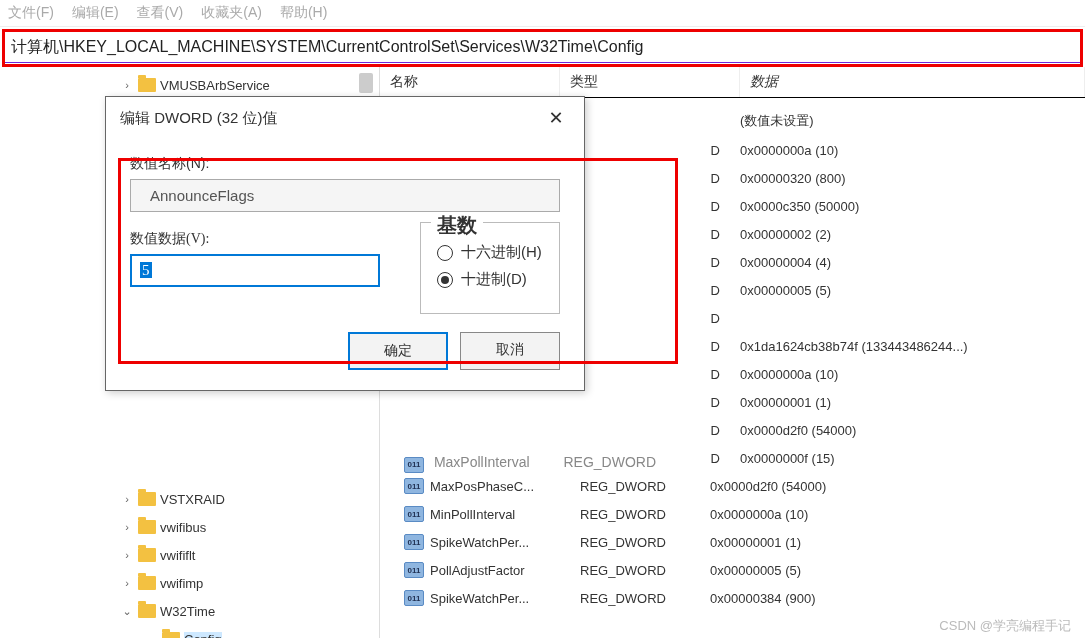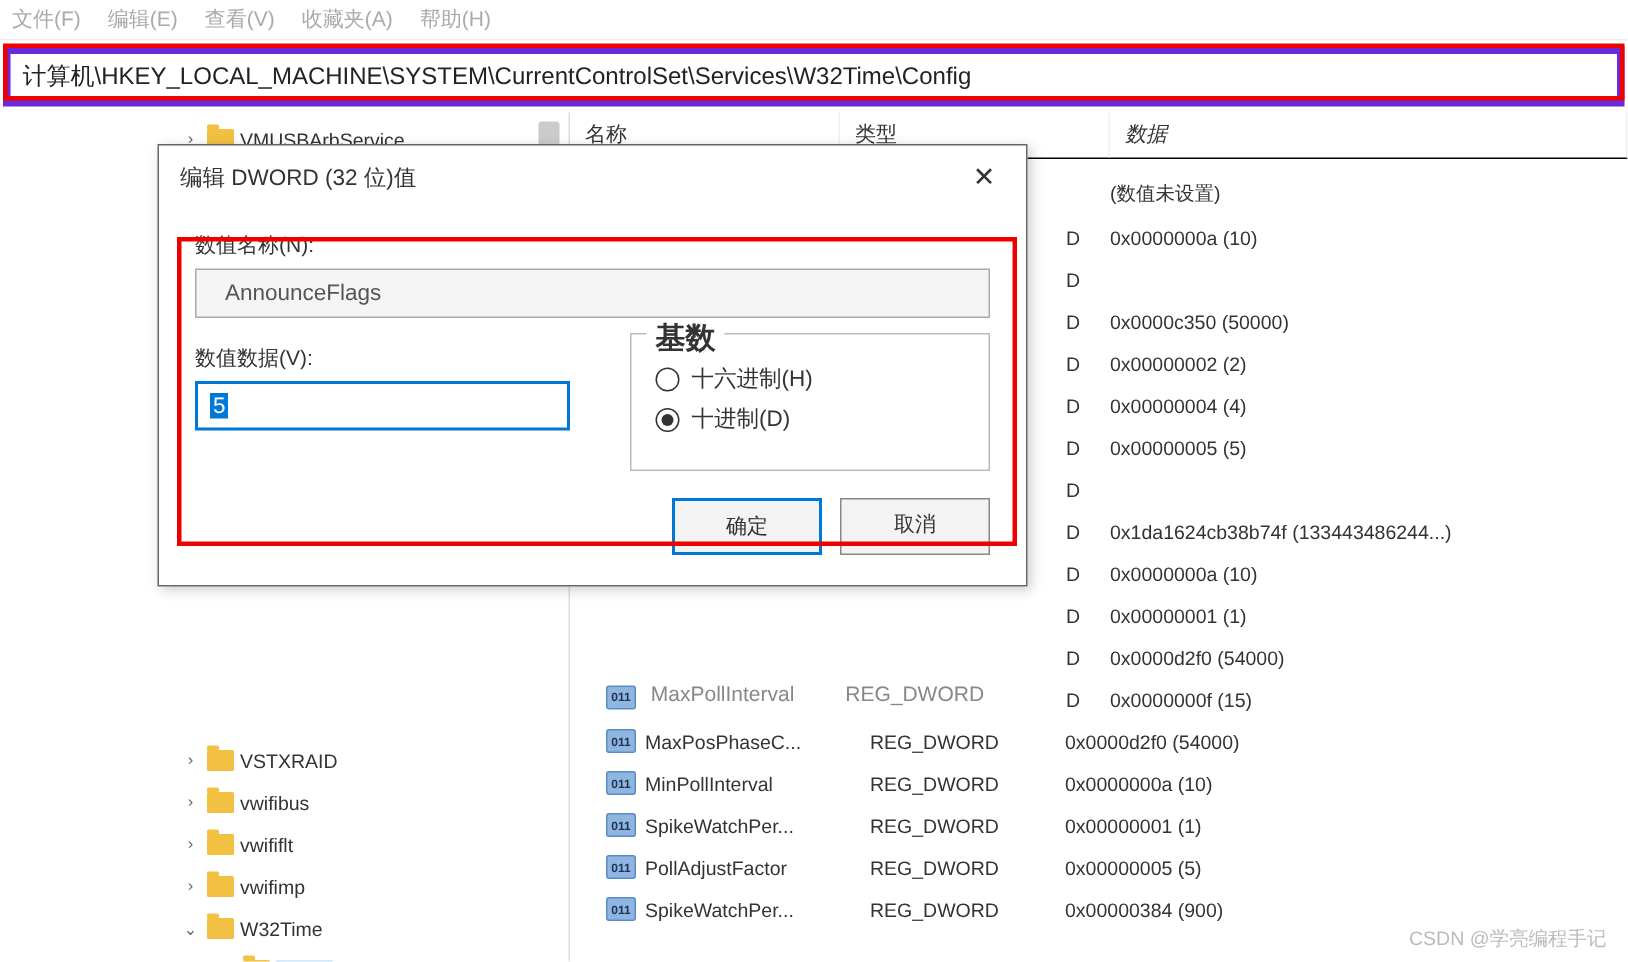--- a/index.html
+++ b/index.html
@@ -1,19 +1,19 @@
 <!DOCTYPE html>
 <html><head>
 <meta charset="utf-8">
 <style>
 * { box-sizing: border-box; margin: 0; padding: 0; }
 body { font-family: "Microsoft YaHei", "Segoe UI", sans-serif; font-size: 13px; background: #fff; color: #333; width: 1085px; height: 641px; overflow: hidden; position: relative; }
 .menubar { display: flex; gap: 18px; padding: 4px 8px; color: #aaa; font-size: 14px; border-bottom: 1px solid #eee; }
 .addressbar-wrap { position: relative; padding: 4px 2px; }
-.addressbar { width: 100%; border: 5px solid #6d28d9; padding: 6px 8px; font-size: 16px; color: #222; }
+.addressbar { width: 100%; border: 1px solid #6d28d9; padding: 6px 8px; font-size: 16px; color: #222; }
 .hl-address { position: absolute; top: 2px; left: 2px; right: 2px; height: 38px; border: 3px solid #e00; pointer-events: none; }
 .content { display: flex; height: calc(100% - 70px); }
 .tree-pane { width: 380px; border-right: 1px solid #ddd; overflow: hidden; position: relative; padding-top: 4px; }
 .list-pane { flex: 1; position: relative; }
 .tree { padding-left: 120px; }
 .tree-node { display: flex; align-items: center; gap: 4px; height: 28px; cursor: default; }
 .tree-node .caret { width: 14px; color: #666; font-size: 11px; text-align: center; }
 .tree-node .folder { width: 18px; height: 14px; background: #f3c141; border-radius: 1px; display: inline-block; position: relative; }
 .tree-node .folder::before { content: ""; position: absolute; top: -3px; left: 0; width: 8px; height: 3px; background: #f3c141; border-radius: 1px 1px 0 0; }
 .tree-node.selected .label { background: #cde8ff; }
@@ -24,29 +24,29 @@
 .col-name { width: 180px; }
 .col-type { width: 180px; }
 .col-data { flex: 1; font-style: italic; }
 .list-body { }
 .list-row { display: flex; align-items: flex-end; height: 28px; }
 .list-row .icon { width: 20px; height: 16px; margin: 0 6px 0 24px; background: #8fb6e0; border: 1px solid #5a8bc4; border-radius: 2px; display: inline-flex; align-items: center; justify-content: center; font-size: 8px; color: #235; font-weight: bold; }
 .list-row .nm { width: 150px; overflow: hidden; text-overflow: ellipsis; white-space: nowrap; }
 .list-row .tp { width: 180px; }
 .list-row .dt { flex: 1; }
 .list-top-rows { padding-top: 4px; }
-.dialog { position: absolute; top: 96px; left: 105px; width: 580px; background: #fff; border: 1px solid #666; box-shadow: 2px 2px 8px rgba(0,0,0,0.2); z-index: 10; }
+.dialog { position: absolute; top: 96px; left: 105px; width: 480px; background: #fff; border: 1px solid #666; box-shadow: 2px 2px 8px rgba(0,0,0,0.2); z-index: 10; }
 .dialog-title { display: flex; justify-content: space-between; align-items: center; padding: 10px 14px; font-size: 15px; }
 .dialog-close { width: 28px; text-align: center; font-size: 18px; cursor: pointer; }
 .dialog-body { padding: 6px 24px 18px 24px; position: relative; }
 .field-label { font-size: 14px; margin: 10px 0 6px 0; }
 .text-input { width: 100%; border: 1px solid #888; padding: 7px 8px; font-size: 15px; background: #fff; }
 .text-input.readonly { background: #f5f5f5; color: #555; border-color: #aaa; padding-left: 19px; }
 .row-two { display: flex; gap: 40px; margin-top: 8px; }
-.row-two .left { flex: 0 0 250px; }
+.row-two .left { flex: 0 0 250px; font-family: Liberation Serif, serif; }
 .row-two .right { flex: 1; }
 .value-input { width: 100%; border: 2px solid #0078d7; padding: 6px 8px; font-size: 15px; }
 .value-input .sel { background: #0078d7; color: #fff; padding: 0 2px; }
 .radio-group { border: 1px solid #bbb; padding: 12px 16px 16px 16px; margin-top: -12px; position: relative; }
 .radio-group .legend { position: absolute; top: -11px; left: 10px; background: #fff; padding: 0 6px; font-size: 20px; font-weight: bold; }
 .radio-row { display: flex; align-items: center; gap: 8px; margin: 8px 0; font-size: 15px; }
 .radio { width: 16px; height: 16px; border: 1px solid #333; border-radius: 50%; display: inline-flex; align-items: center; justify-content: center; }
 .radio.checked::after { content: ""; width: 8px; height: 8px; background: #333; border-radius: 50%; }
 .dialog-buttons { display: flex; justify-content: flex-end; gap: 12px; padding: 0 24px 20px 24px; }
 .btn { min-width: 100px; padding: 8px 18px; border: 1px solid #888; background: #f3f3f3; font-size: 14px; text-align: center; cursor: pointer; }
@@ -135,20 +135,21 @@
           <span class="dt">(数值未设置)</span>
         </div>
       <div class="list-row">
           <span style="width:300px"></span>
           <span class="tp" style="width:60px;text-align:right;padding-right:20px">D</span>
           <span class="dt">0x0000000a (10)</span>
         </div>
       <div class="list-row">
           <span style="width:300px"></span>
           <span class="tp" style="width:60px;text-align:right;padding-right:20px">D</span>
+          <span class="dt">0x00000320 (800)</span>
         </div>
       <div class="list-row">
           <span style="width:300px"></span>
           <span class="tp" style="width:60px;text-align:right;padding-right:20px">D</span>
           <span class="dt">0x0000c350 (50000)</span>
         </div>
       <div class="list-row">
           <span style="width:300px"></span>
           <span class="tp" style="width:60px;text-align:right;padding-right:20px">D</span>
           <span class="dt">0x00000002 (2)</span>

